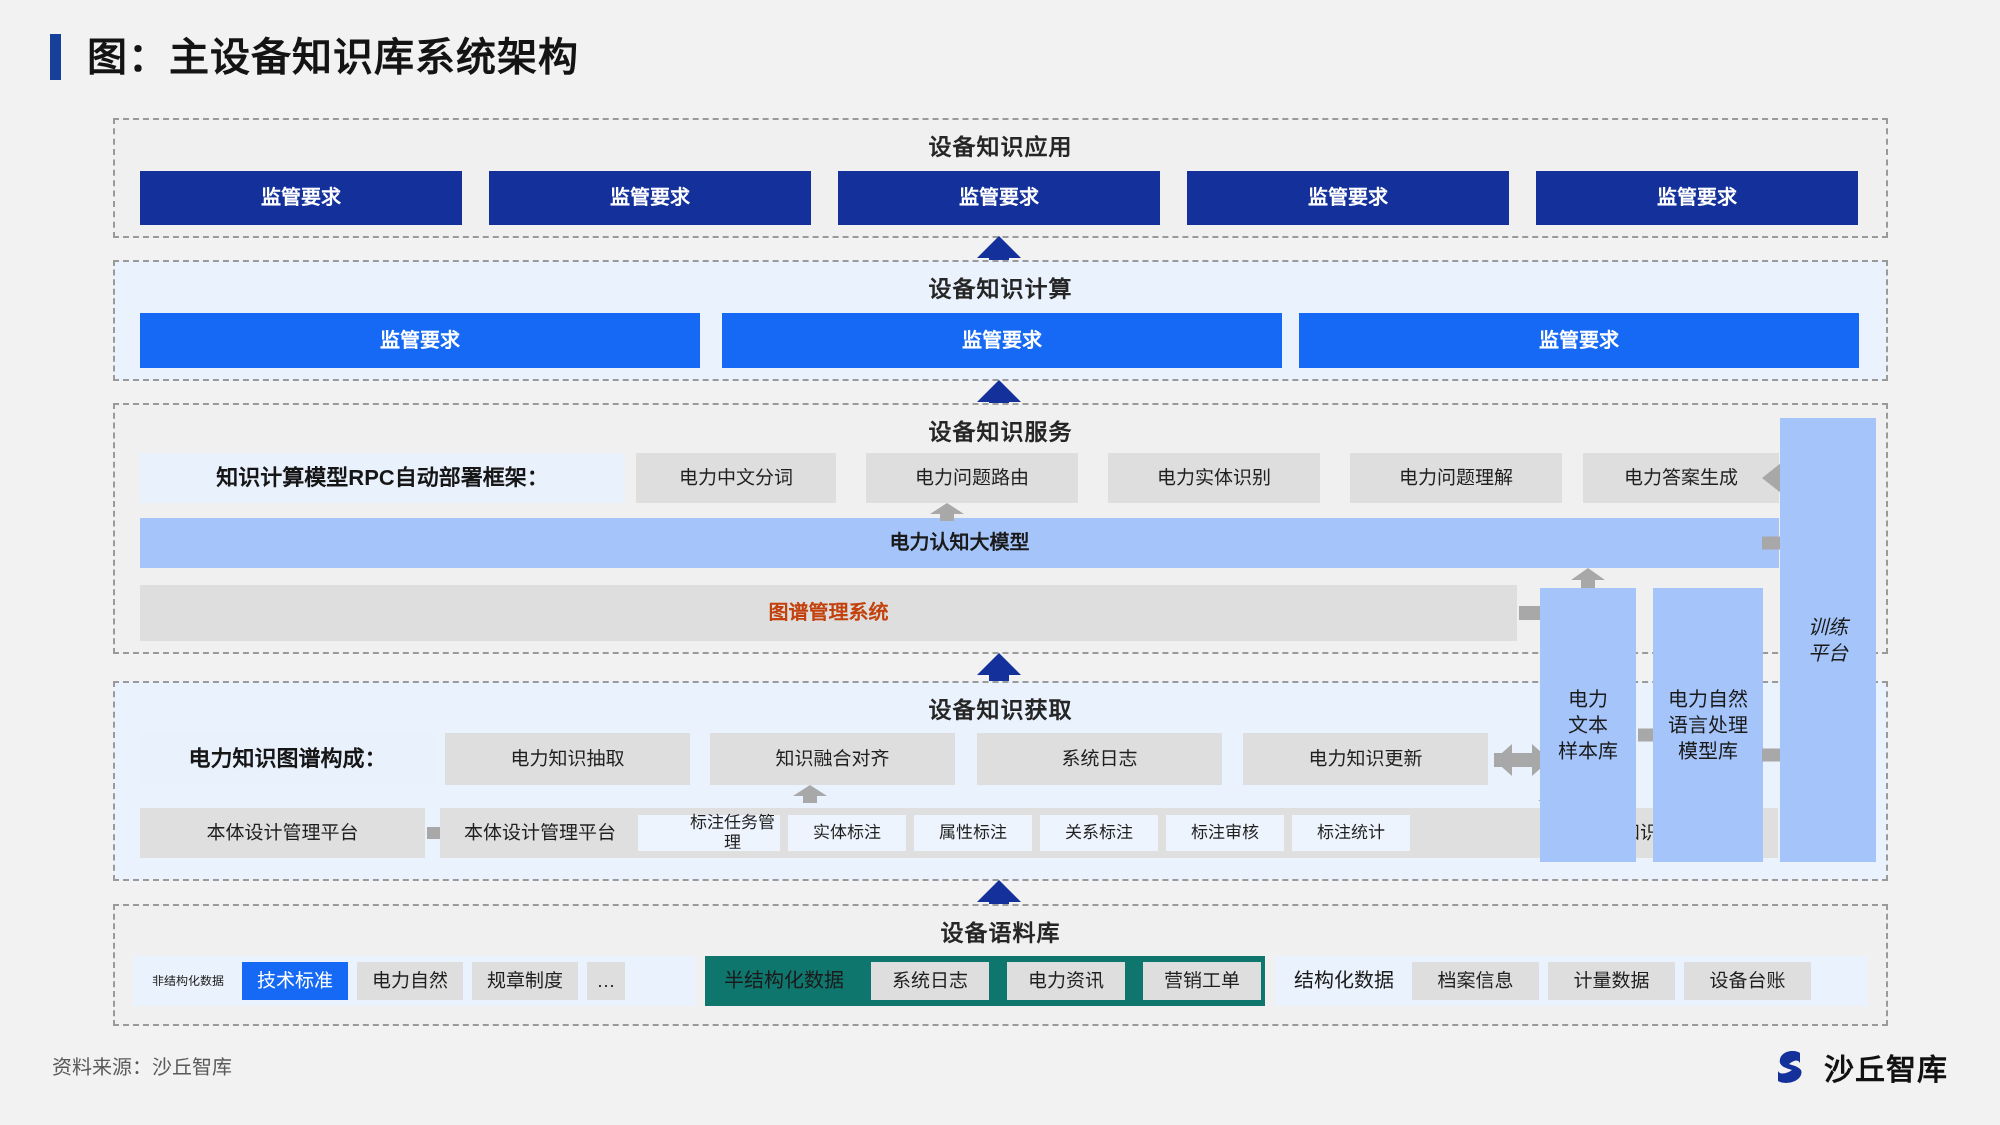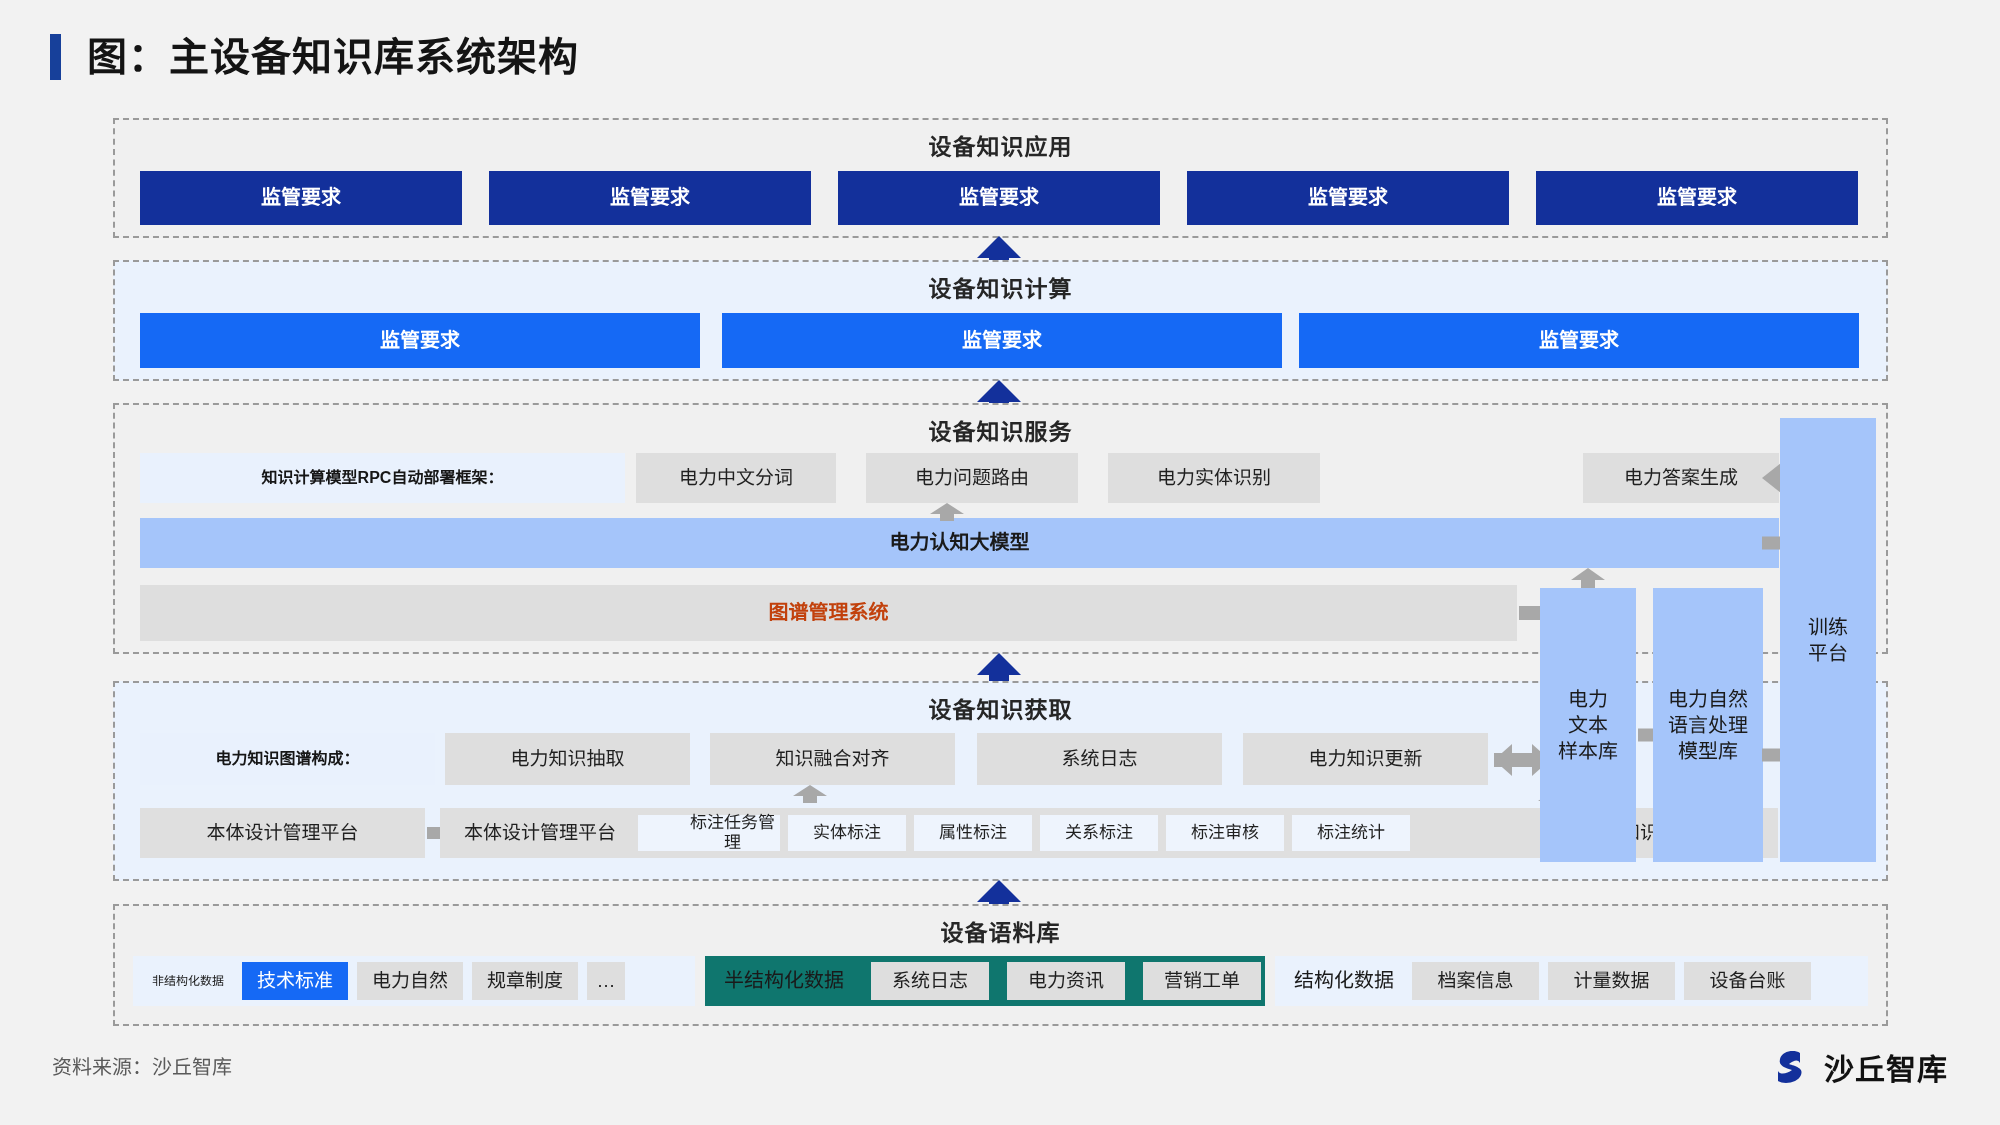--- a/index.html
+++ b/index.html
@@ -95,21 +95,21 @@
   }
   .box-lightblue {
     background: #a5c5fa;
     color: #1a1a1a;
     font-size: 20px;
     font-weight: bold;
   }
   .box-lightblue-soft {
     background: #e9f1fd;
     color: #161616;
-    font-size: 16px;
+    font-size: 22px;
     font-weight: bold;
   }
   .box-gray {
     background: #dedede;
     color: #1f1f1f;
     font-size: 19px;
   }
   .box-gray-lite {
     background: #dfdfdf;
     color: #1f1f1f;
@@ -307,20 +307,23 @@
   </div>
   <div class="box box-gray" style="position:absolute; left:636px; top:335px; width:200px; height:50px;">
     <span>电力中文分词</span>
   </div>
   <div class="box box-gray" style="position:absolute; left:866px; top:335px; width:212px; height:50px;">
     <span>电力问题路由</span>
   </div>
   <div class="box box-gray" style="position:absolute; left:1108px; top:335px; width:212px; height:50px;">
     <span>电力实体识别</span>
   </div>
+  <div class="box box-gray" style="position:absolute; left:1350px; top:335px; width:212px; height:50px;">
+    <span>电力问题理解</span>
+  </div>
   <div class="box box-gray" style="position:absolute; left:1583px; top:335px; width:196px; height:50px;">
     <span>电力答案生成</span>
   </div>
 
   <div class="box box-lightblue" style="position:absolute; left:140px; top:400px; width:1639px; height:50px;">
     <span>电力认知大模型</span>
   </div>
 
   <div class="box box-graytext-blue" style="position:absolute; left:140px; top:467px; width:1377px; height:56px;">
     <span>图谱管理系统</span>
@@ -444,21 +447,21 @@
   </div>
   <div class="arrow-right-shape" style="left:1762px; top:410px; width:40px; height:30px;">
     <div class="shaft" style="width:20px; height:13px; background:#a8a8a8;"></div>
     <div class="head" style="border-top-width:15px; border-bottom-width:15px; border-left-width:19px; border-left-color:#a8a8a8;"></div>
   </div>
   <div class="arrow-right-shape" style="left:1762px; top:622px; width:40px; height:30px;">
     <div class="shaft" style="width:20px; height:13px; background:#a8a8a8;"></div>
     <div class="head" style="border-top-width:15px; border-bottom-width:15px; border-left-width:19px; border-left-color:#a8a8a8;"></div>
   </div>
 
-  <div class="box box-lightblue" style="position:absolute; left:1780px; top:300px; width:96px; height:444px; flex-direction:column; font-weight:normal;">
+  <div class="box box-lightblue" style="position:absolute; left:1780px; top:300px; width:96px; height:444px; flex-direction:column; font-weight:normal;font-style:italic;">
     <span class="vtext">训练</span>
     <span class="vtext">平台</span>
   </div>
 
   <div class="arrow-up-shape" style="left:977px; top:762px; width:44px; height:48px;">
     <div class="shaft" style="width:20px; height:30px; background:#13309b;"></div>
     <div class="head" style="border-left-width:22px; border-right-width:22px; border-bottom-width:22px; border-bottom-color:#13309b;"></div>
   </div>
 
   <div class="layer" style="left:113px; top:786px; width:1775px; height:122px; background:#f0f0f0;">

